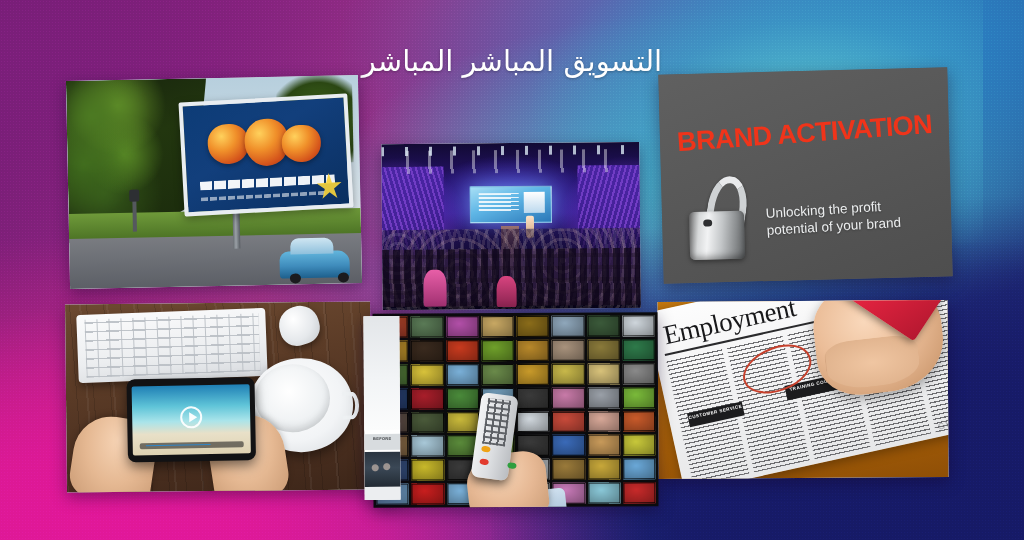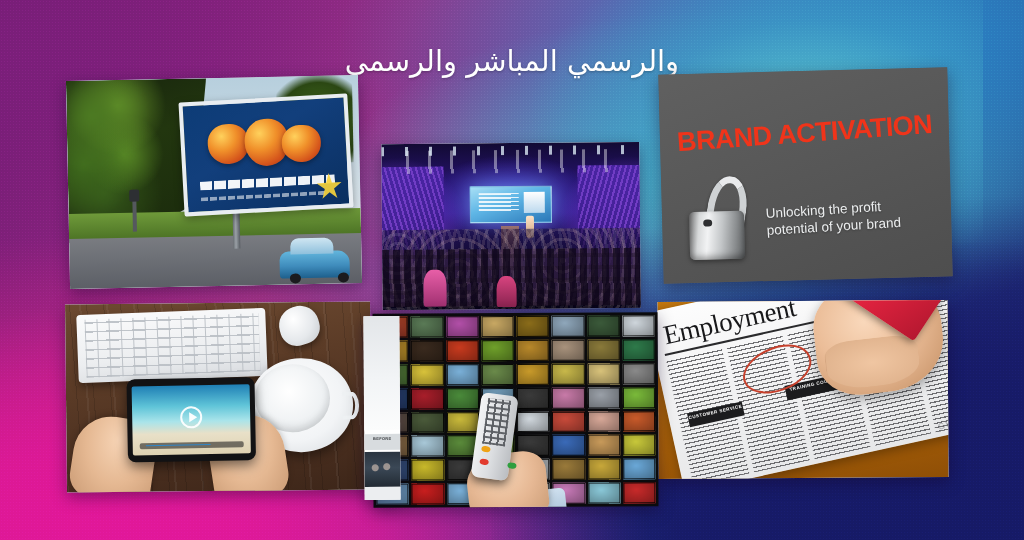--- a/index.html
+++ b/index.html
@@ -367,21 +367,21 @@
 <body>
 
 <div id="stage">
 
   <div class="bg-base"></div>
   <div class="bg-teal"></div>
   <div class="bg-pink-bl"></div>
   <div class="bg-navy-br"></div>
   <div class="bg-noise"></div>
 
-  <div class="title">والرسمي المباشر والرسمي</div>
+  <div class="title">التسويق المباشر المباشر</div>
 
   <div class="card" id="card-billboard">
     <div class="inner">
       <div class="bb-sky"></div>
       <div class="bb-trees"></div>
       <div class="bb-tree2"></div>
       <div class="bb-road"></div>
       <div class="bb-grass"></div>
       <div class="bb-signal"></div>
       <div class="bb-pole"></div>

